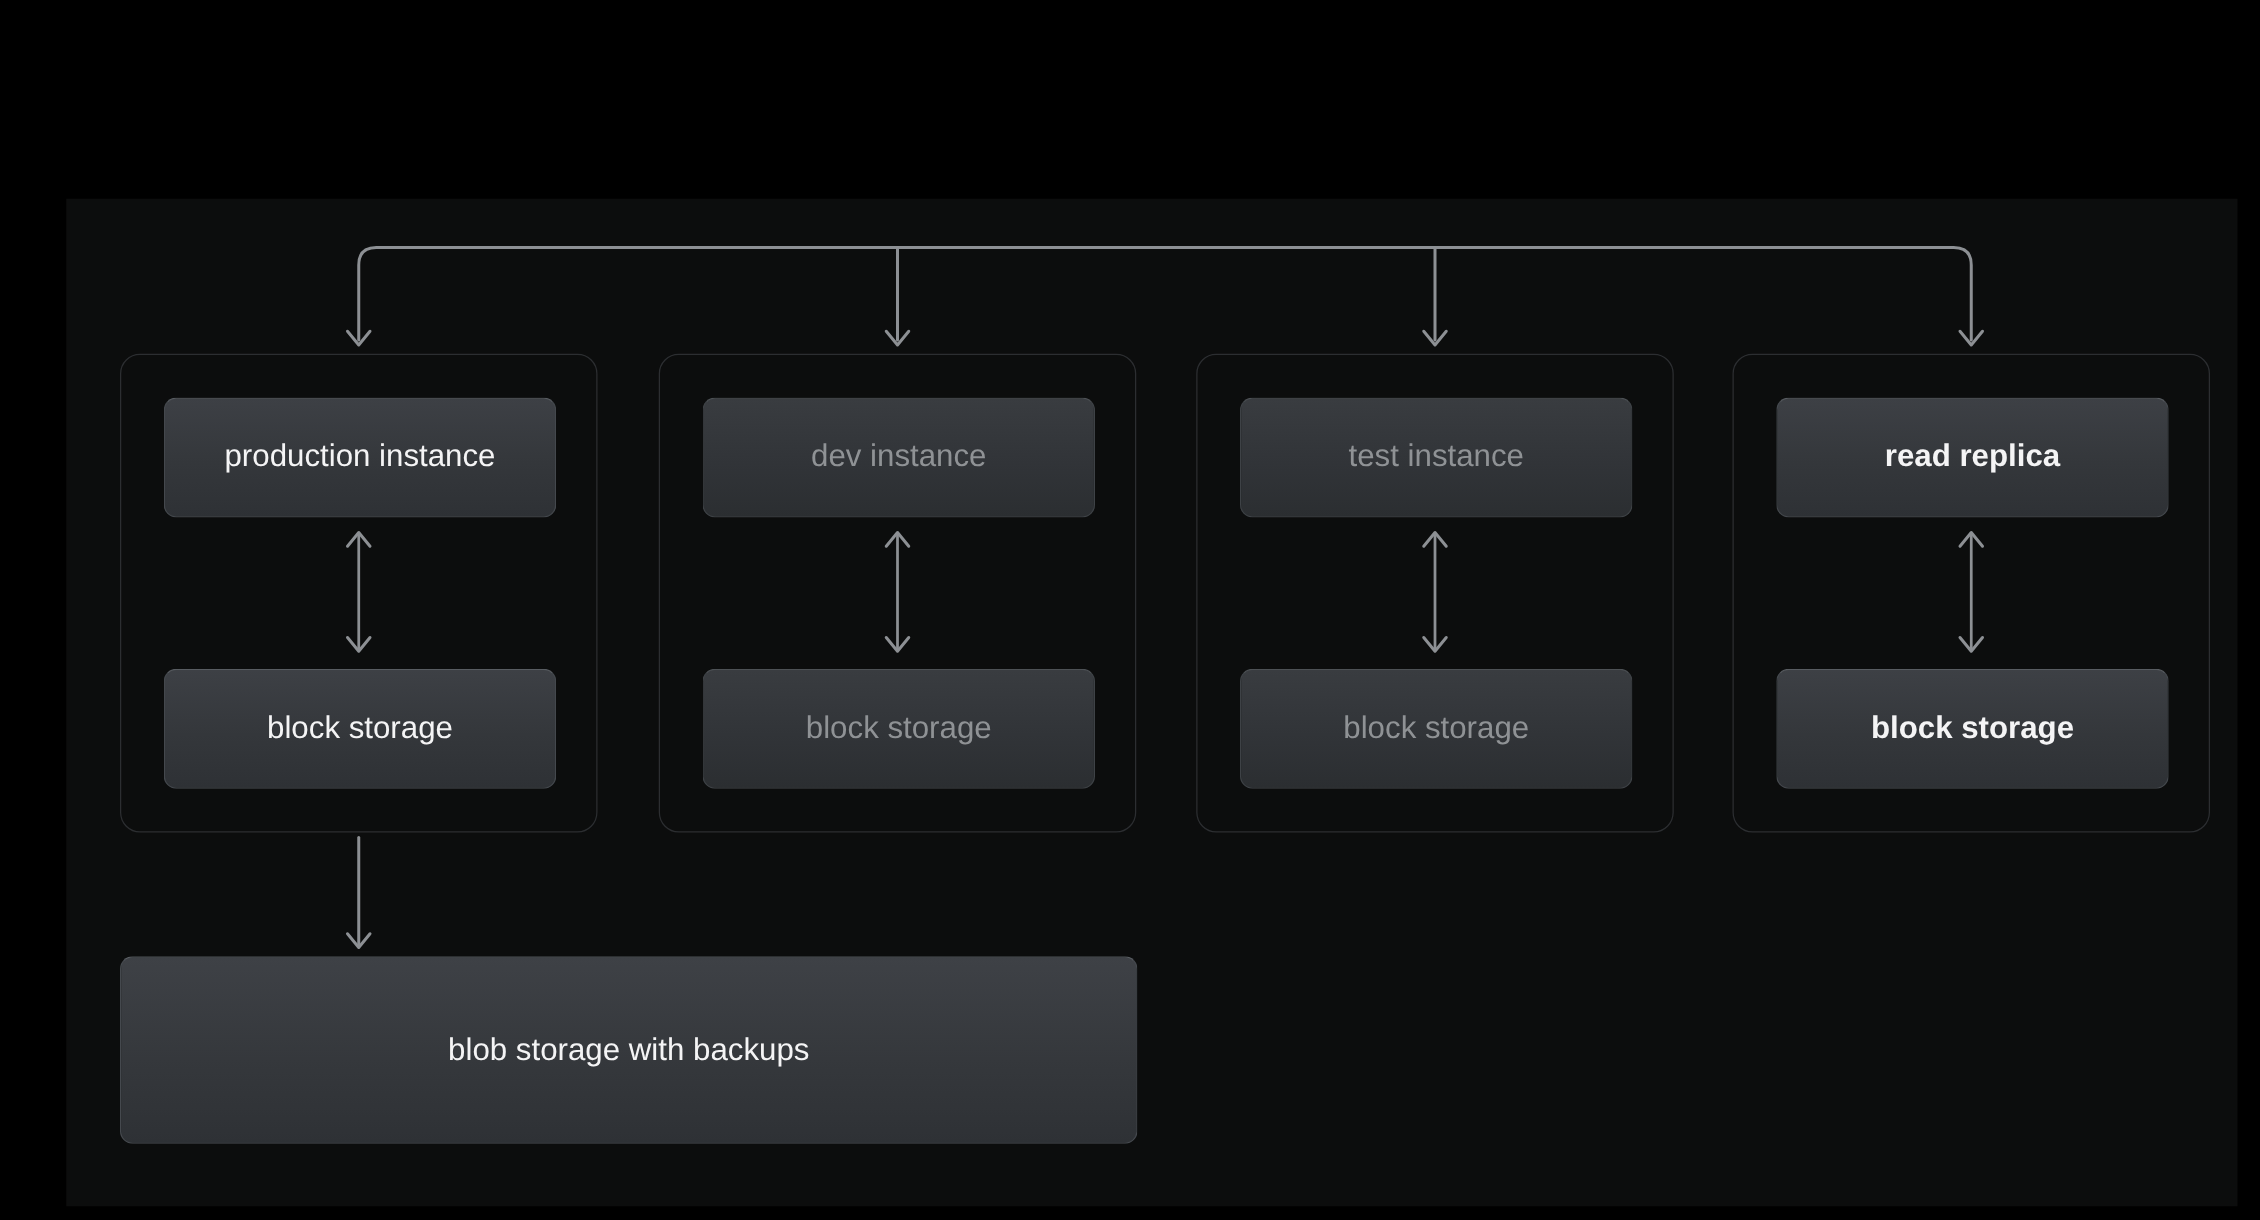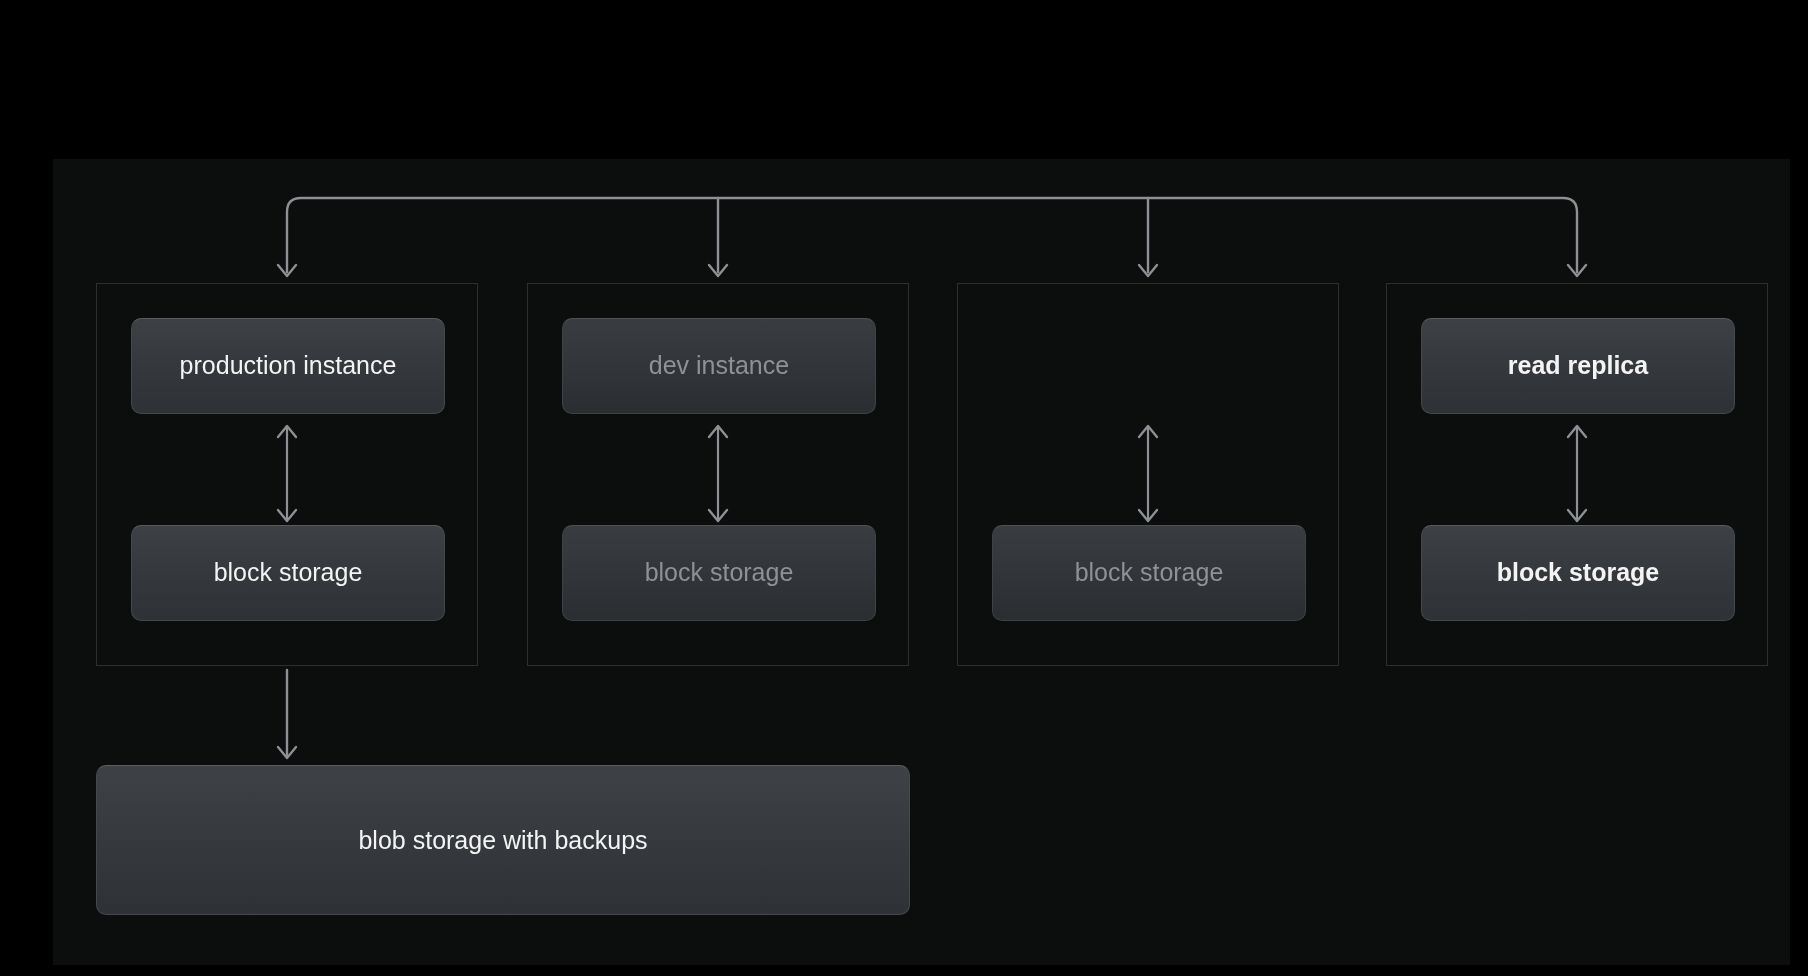--- a/index.html
+++ b/index.html
@@ -54,21 +54,21 @@
     pointer-events: none;
   }
 
   
   .group {
     position: absolute;
     top: 283px;
     width: 382px;
     height: 383px;
     border: 1px solid #2c2e31;
-    border-radius: 0;
+    border-radius: 16px;
     box-sizing: border-box;
   }
   .group.g1 { left: 96px; }
   .group.g2 { left: 527px; padding-left: 12px; }
   .group.g3 { left: 957px; }
   .group.g4 { left: 1386px; font-weight: bold; }
 
   
   .card {
     position: absolute;
@@ -82,21 +82,21 @@
     box-sizing: border-box;
     display: flex;
     align-items: center;
     justify-content: center;
     font-size: 25px;
     line-height: 1.25;
     text-align: center;
     color: #f4f4f5;
   }
   .card.top { top: 34px; }
-  .card.bottom { top: 241px; }
+  .card.bottom { top: 251px; }
 
   .group.dim .card {
     background: linear-gradient(180deg, #393c40 0%, #313438 55%, #2b2e31 100%);
     border-color: #3e4246;
     border-top-color: #4d5155;
     color: #8f9295;
   }
 
   
   #blob-storage {
@@ -181,20 +181,21 @@
     <div class="card top">production instance</div>
     <div class="card bottom">block storage</div>
   </div>
 
   <div class="group g2 dim">
     <div class="card top">dev instance</div>
     <div class="card bottom">block storage</div>
   </div>
 
   <div class="group g3 dim">
+    <div class="card top">test instance</div>
     <div class="card bottom">block storage</div>
   </div>
 
   <div class="group g4">
     <div class="card top">read replica</div>
     <div class="card bottom">block storage</div>
   </div>
 
   <div id="blob-storage">
     <span>blob storage with backups</span>

